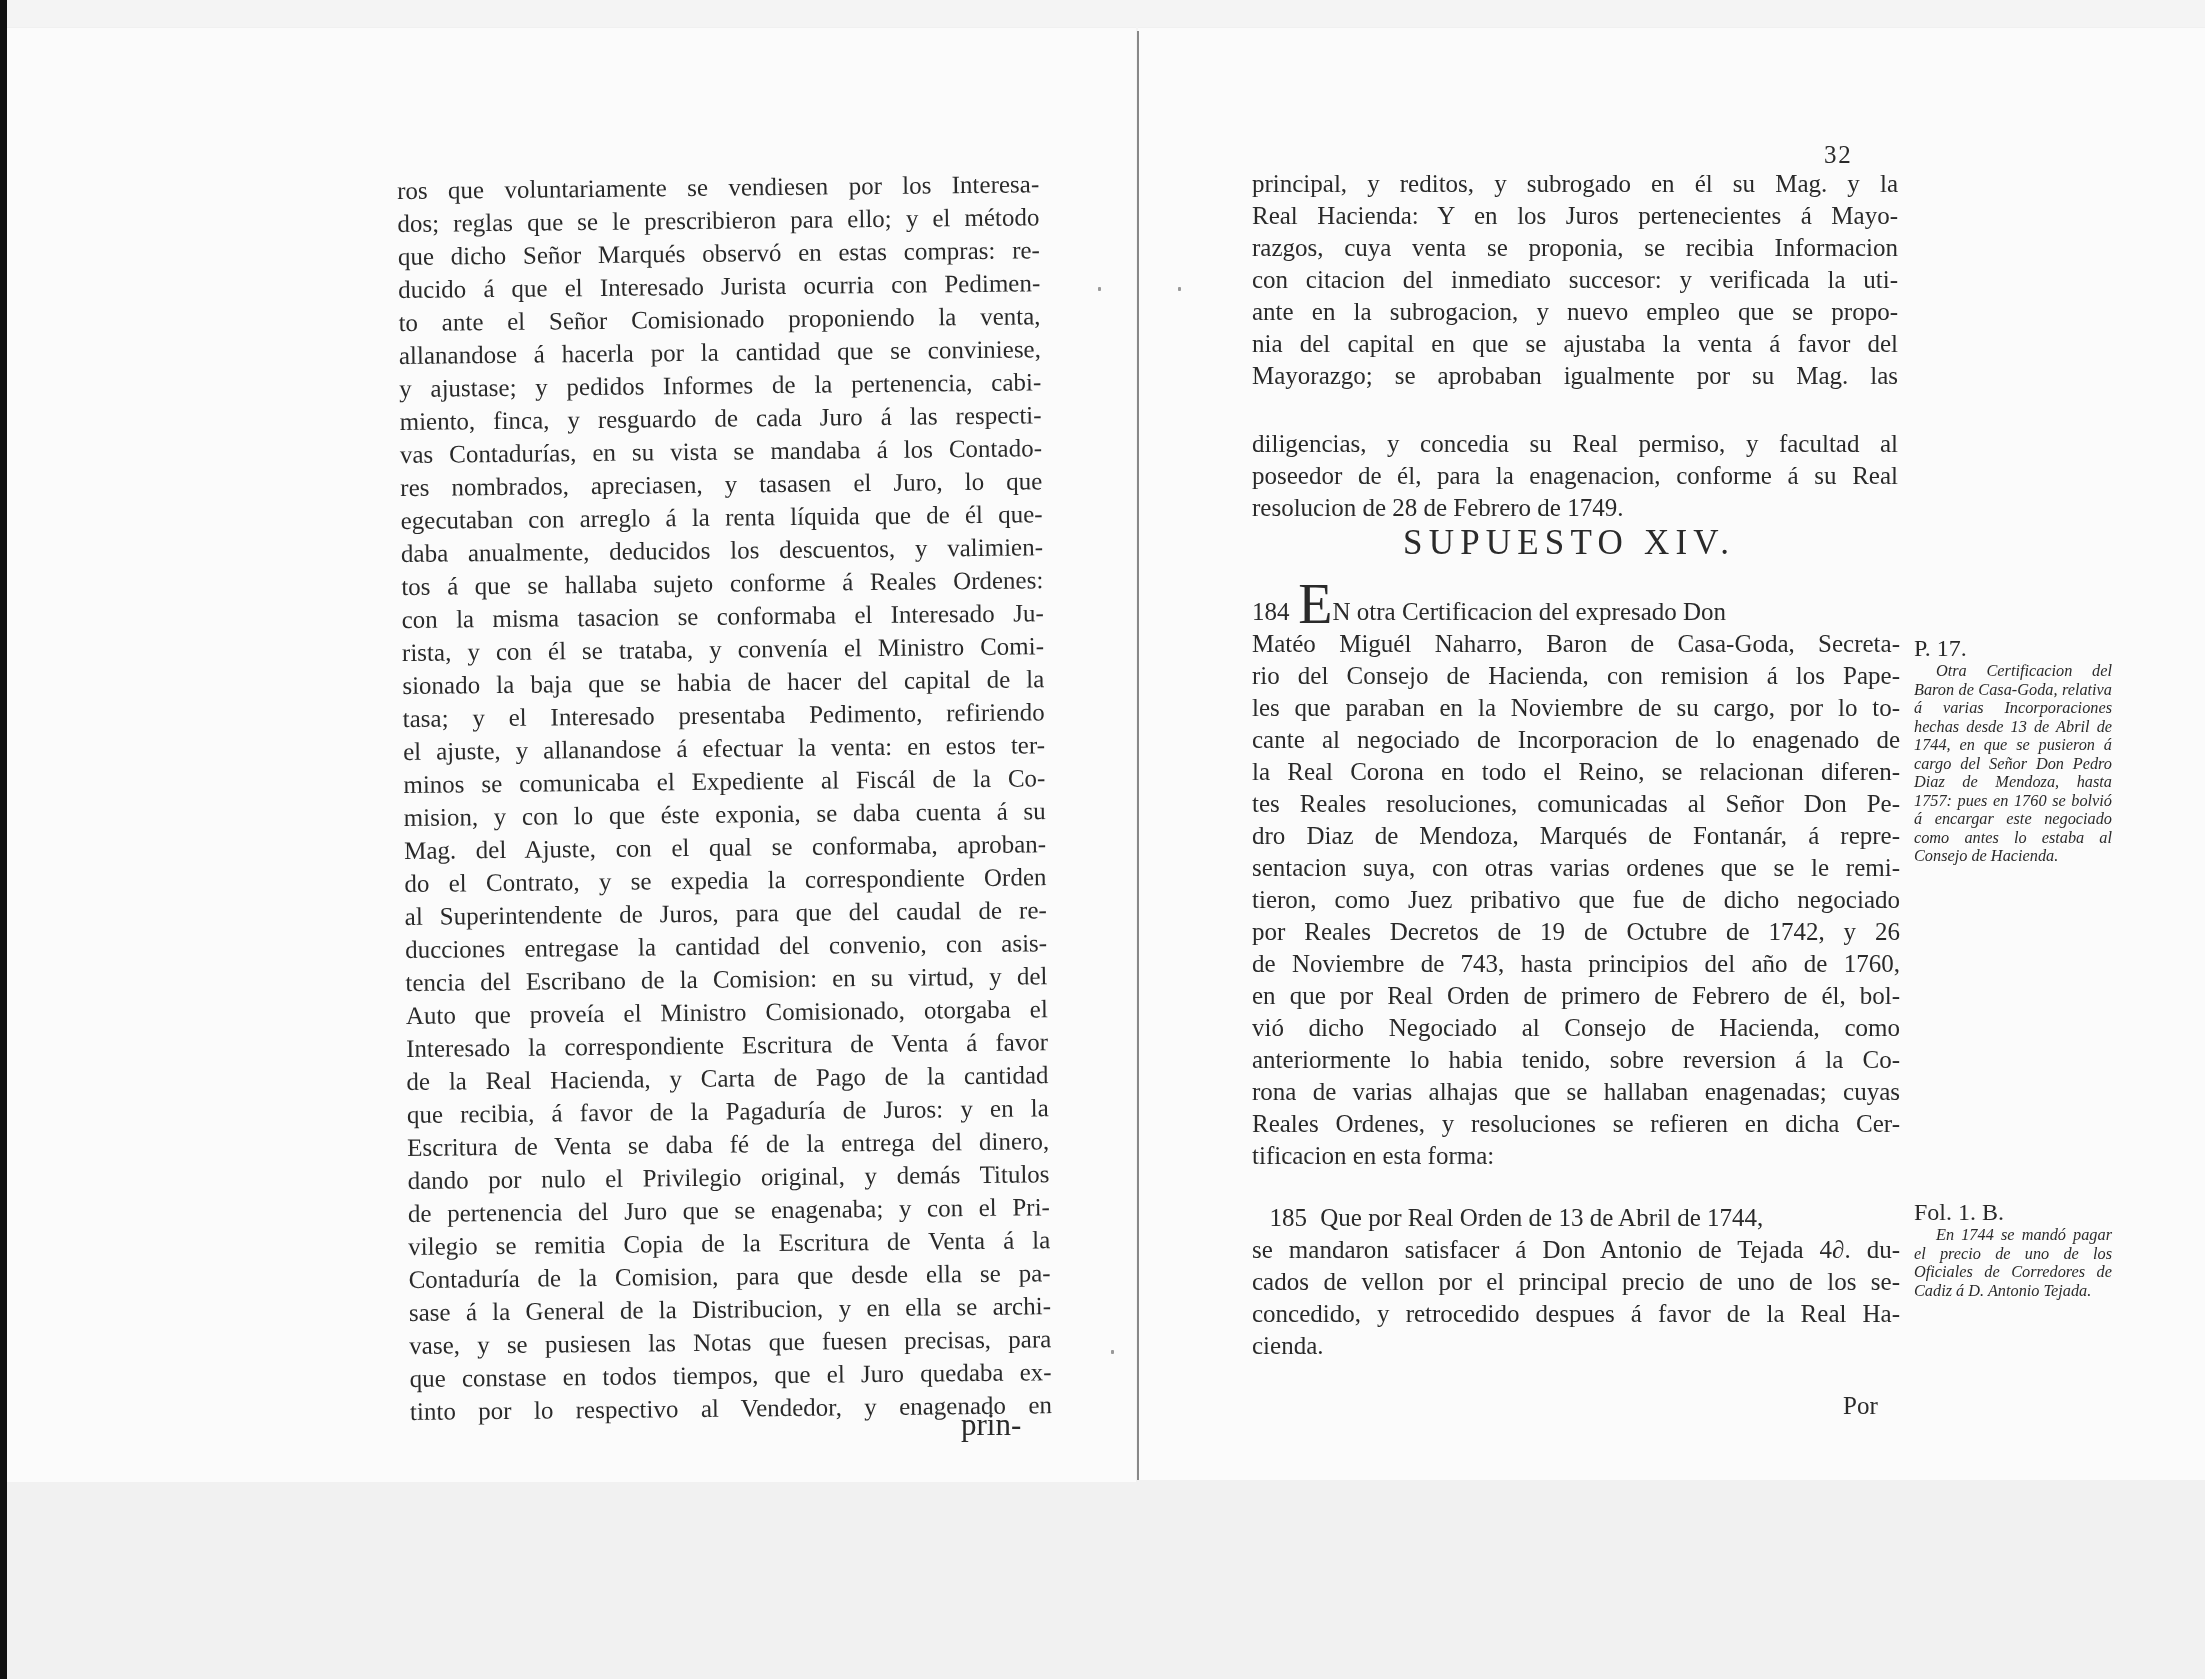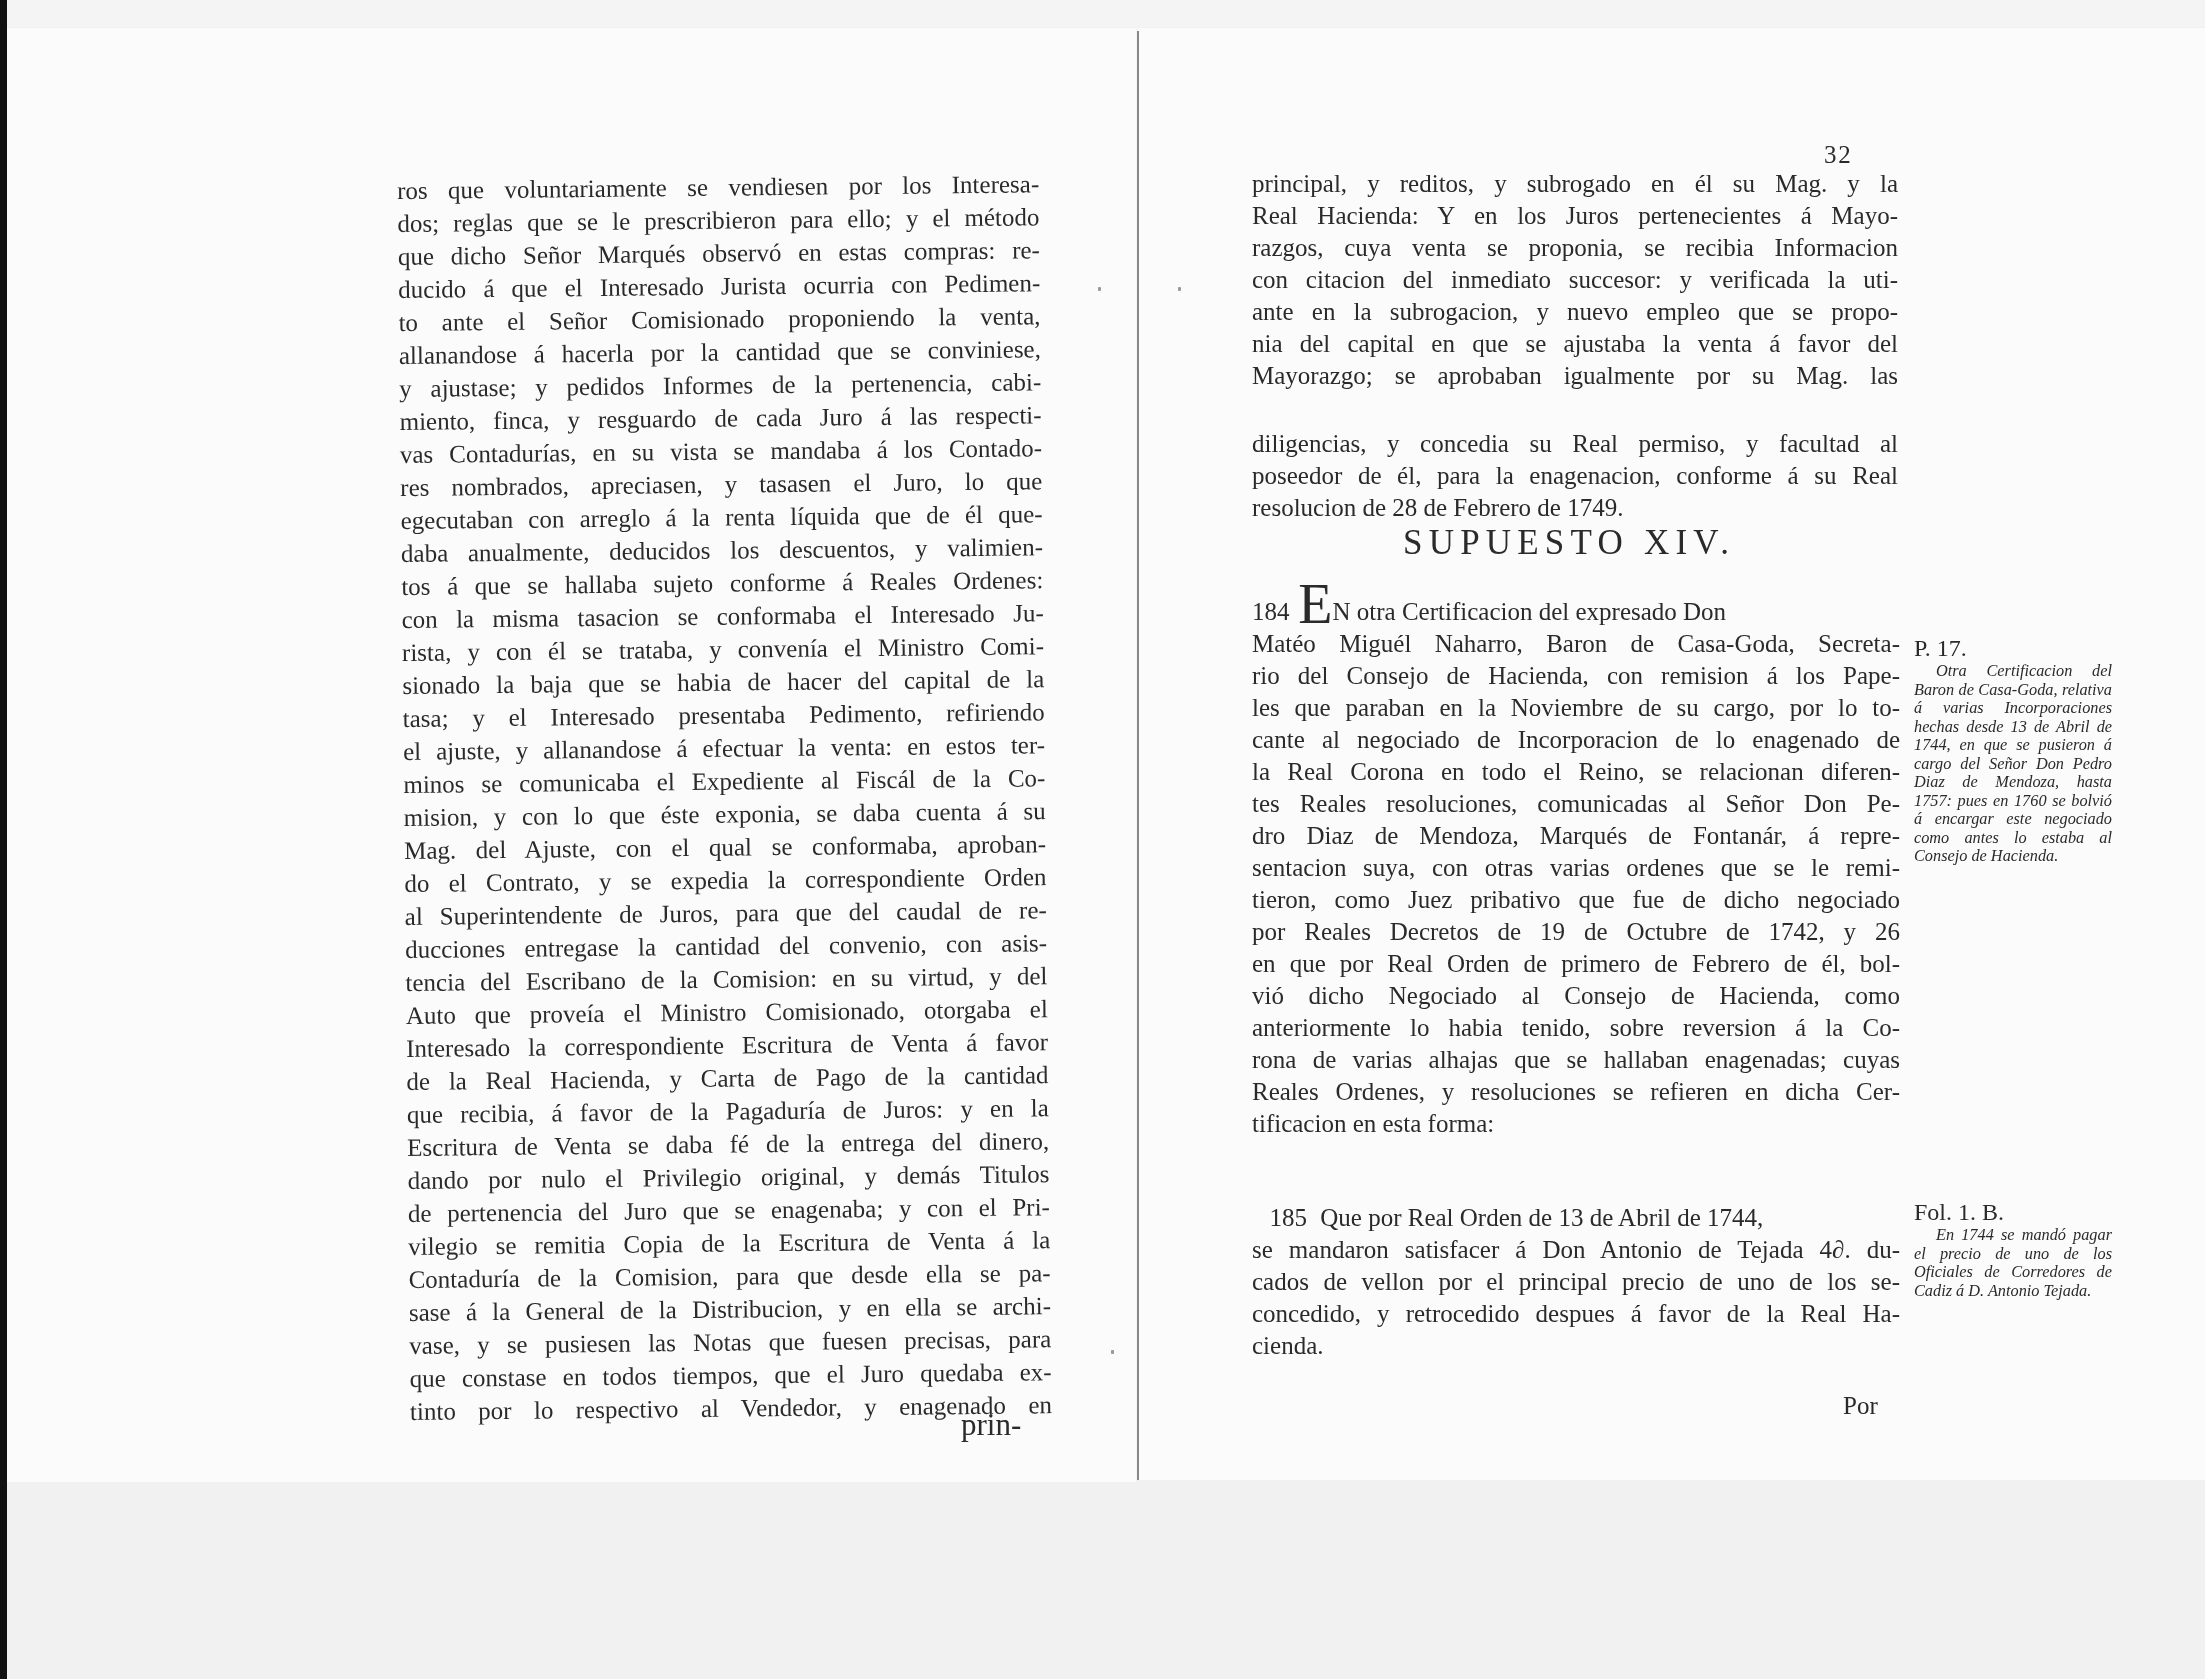--- a/index.html
+++ b/index.html
@@ -155,20 +155,21 @@
       <span class="line" style="display: block; white-space: nowrap; text-align: justify; text-align-last: justify;">Matéo Miguél Naharro, Baron de Casa-Goda, Secreta-</span>
       <span class="line" style="display: block; white-space: nowrap; text-align: justify; text-align-last: justify;">rio del Consejo de Hacienda, con remision á los Pape-</span>
       <span class="line" style="display: block; white-space: nowrap; text-align: justify; text-align-last: justify;">les que paraban en la Noviembre de su cargo, por lo to-</span>
       <span class="line" style="display: block; white-space: nowrap; text-align: justify; text-align-last: justify;">cante al negociado de Incorporacion de lo enagenado de</span>
       <span class="line" style="display: block; white-space: nowrap; text-align: justify; text-align-last: justify;">la Real Corona en todo el Reino, se relacionan diferen-</span>
       <span class="line" style="display: block; white-space: nowrap; text-align: justify; text-align-last: justify;">tes Reales resoluciones, comunicadas al Señor Don Pe-</span>
       <span class="line" style="display: block; white-space: nowrap; text-align: justify; text-align-last: justify;">dro Diaz de Mendoza, Marqués de Fontanár, á repre-</span>
       <span class="line" style="display: block; white-space: nowrap; text-align: justify; text-align-last: justify;">sentacion suya, con otras varias ordenes que se le remi-</span>
       <span class="line" style="display: block; white-space: nowrap; text-align: justify; text-align-last: justify;">tieron, como Juez pribativo que fue de dicho negociado</span>
       <span class="line" style="display: block; white-space: nowrap; text-align: justify; text-align-last: justify;">por Reales Decretos de 19 de Octubre de 1742, y 26</span>
+      <span class="line" style="display: block; white-space: nowrap; text-align: justify; text-align-last: justify;">de Noviembre de 743, hasta principios del año de 1760,</span>
       <span class="line" style="display: block; white-space: nowrap; text-align: justify; text-align-last: justify;">en que por Real Orden de primero de Febrero de él, bol-</span>
       <span class="line" style="display: block; white-space: nowrap; text-align: justify; text-align-last: justify;">vió dicho Negociado al Consejo de Hacienda, como</span>
       <span class="line" style="display: block; white-space: nowrap; text-align: justify; text-align-last: justify;">anteriormente lo habia tenido, sobre reversion á la Co-</span>
       <span class="line" style="display: block; white-space: nowrap; text-align: justify; text-align-last: justify;">rona de varias alhajas que se hallaban enagenadas; cuyas</span>
       <span class="line" style="display: block; white-space: nowrap; text-align: justify; text-align-last: justify;">Reales Ordenes, y resoluciones se refieren en dicha Cer-</span>
       <span class="line last" style="display: block; white-space: nowrap; text-align: justify;">tificacion en esta forma:</span>
     </div>
 </div>
 
 <div class="para-185">

